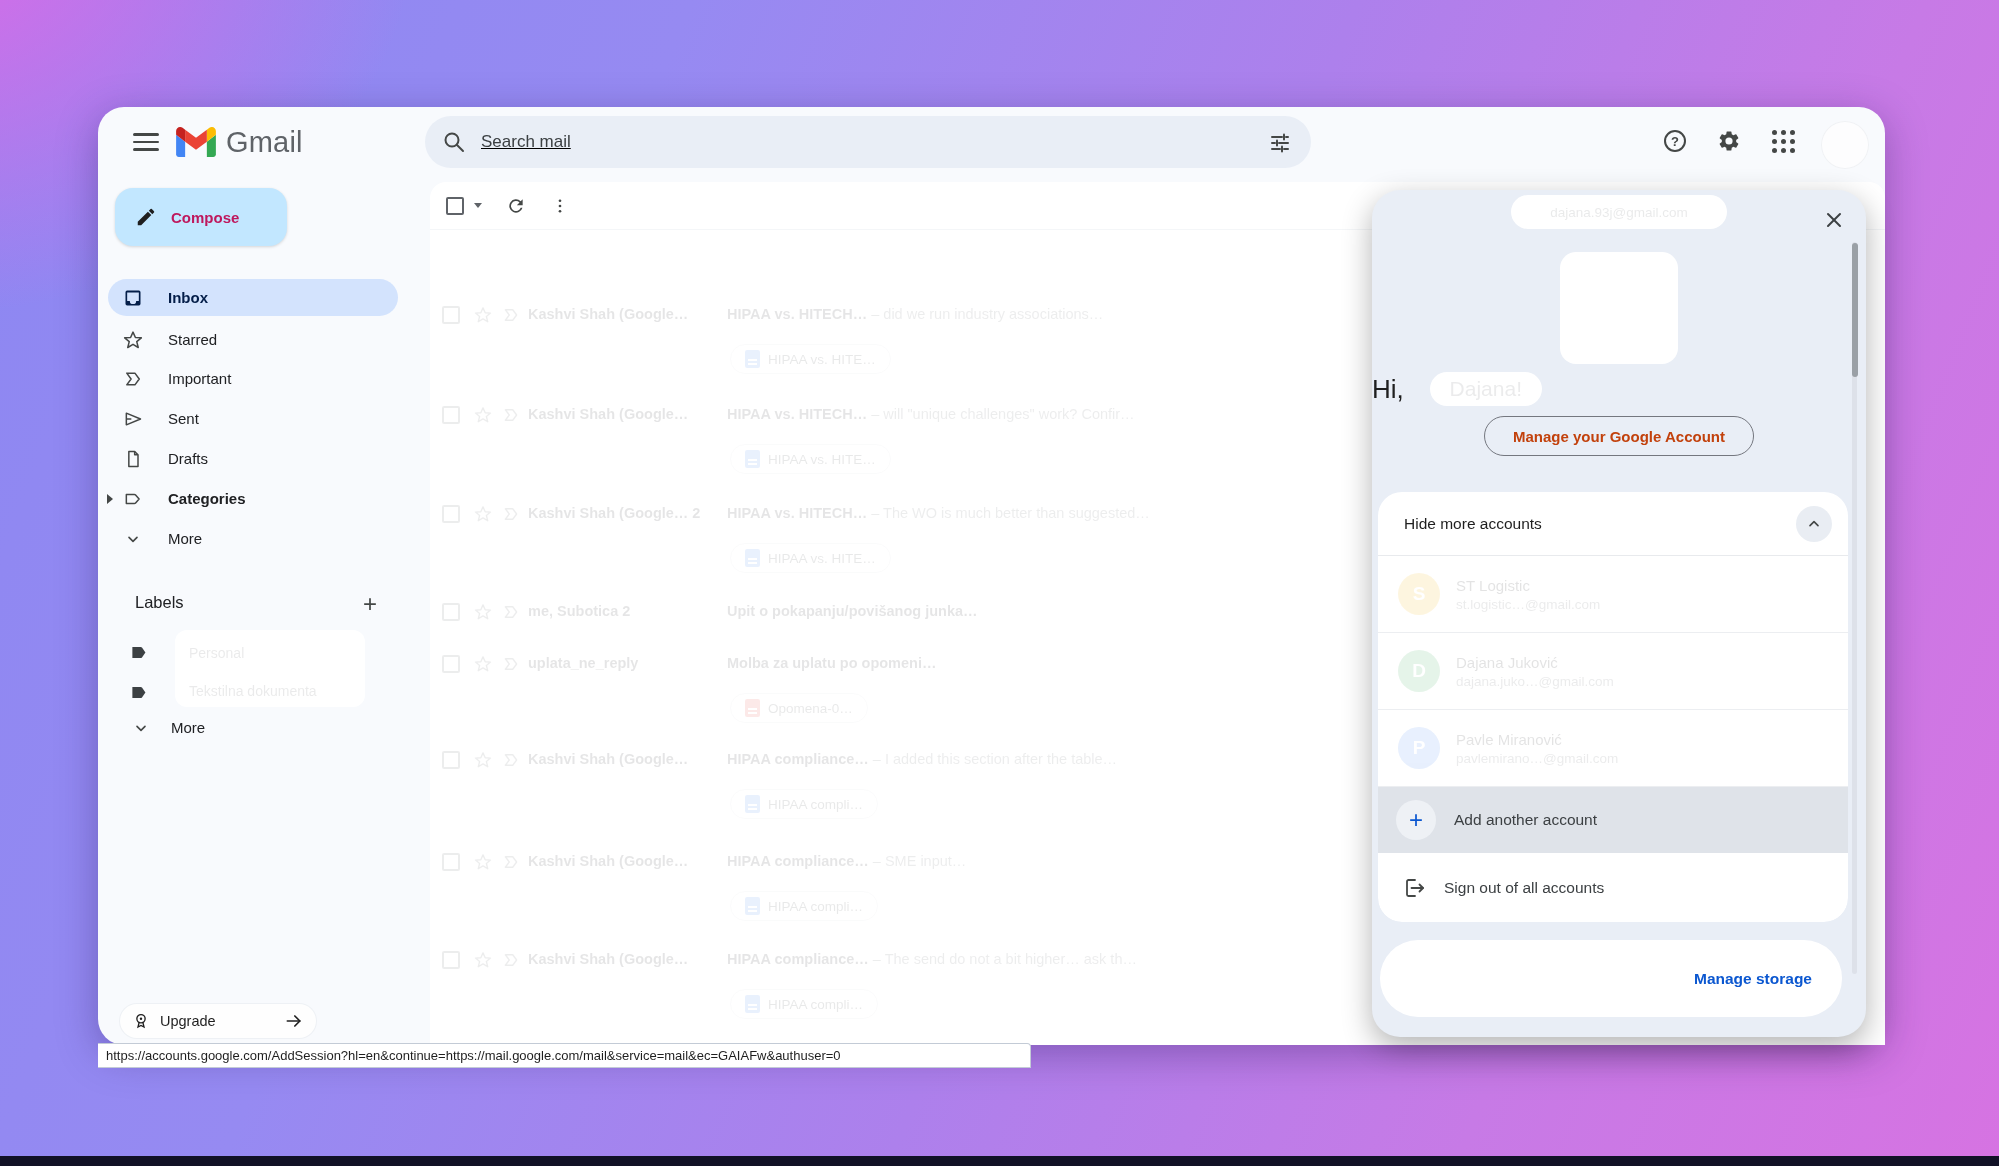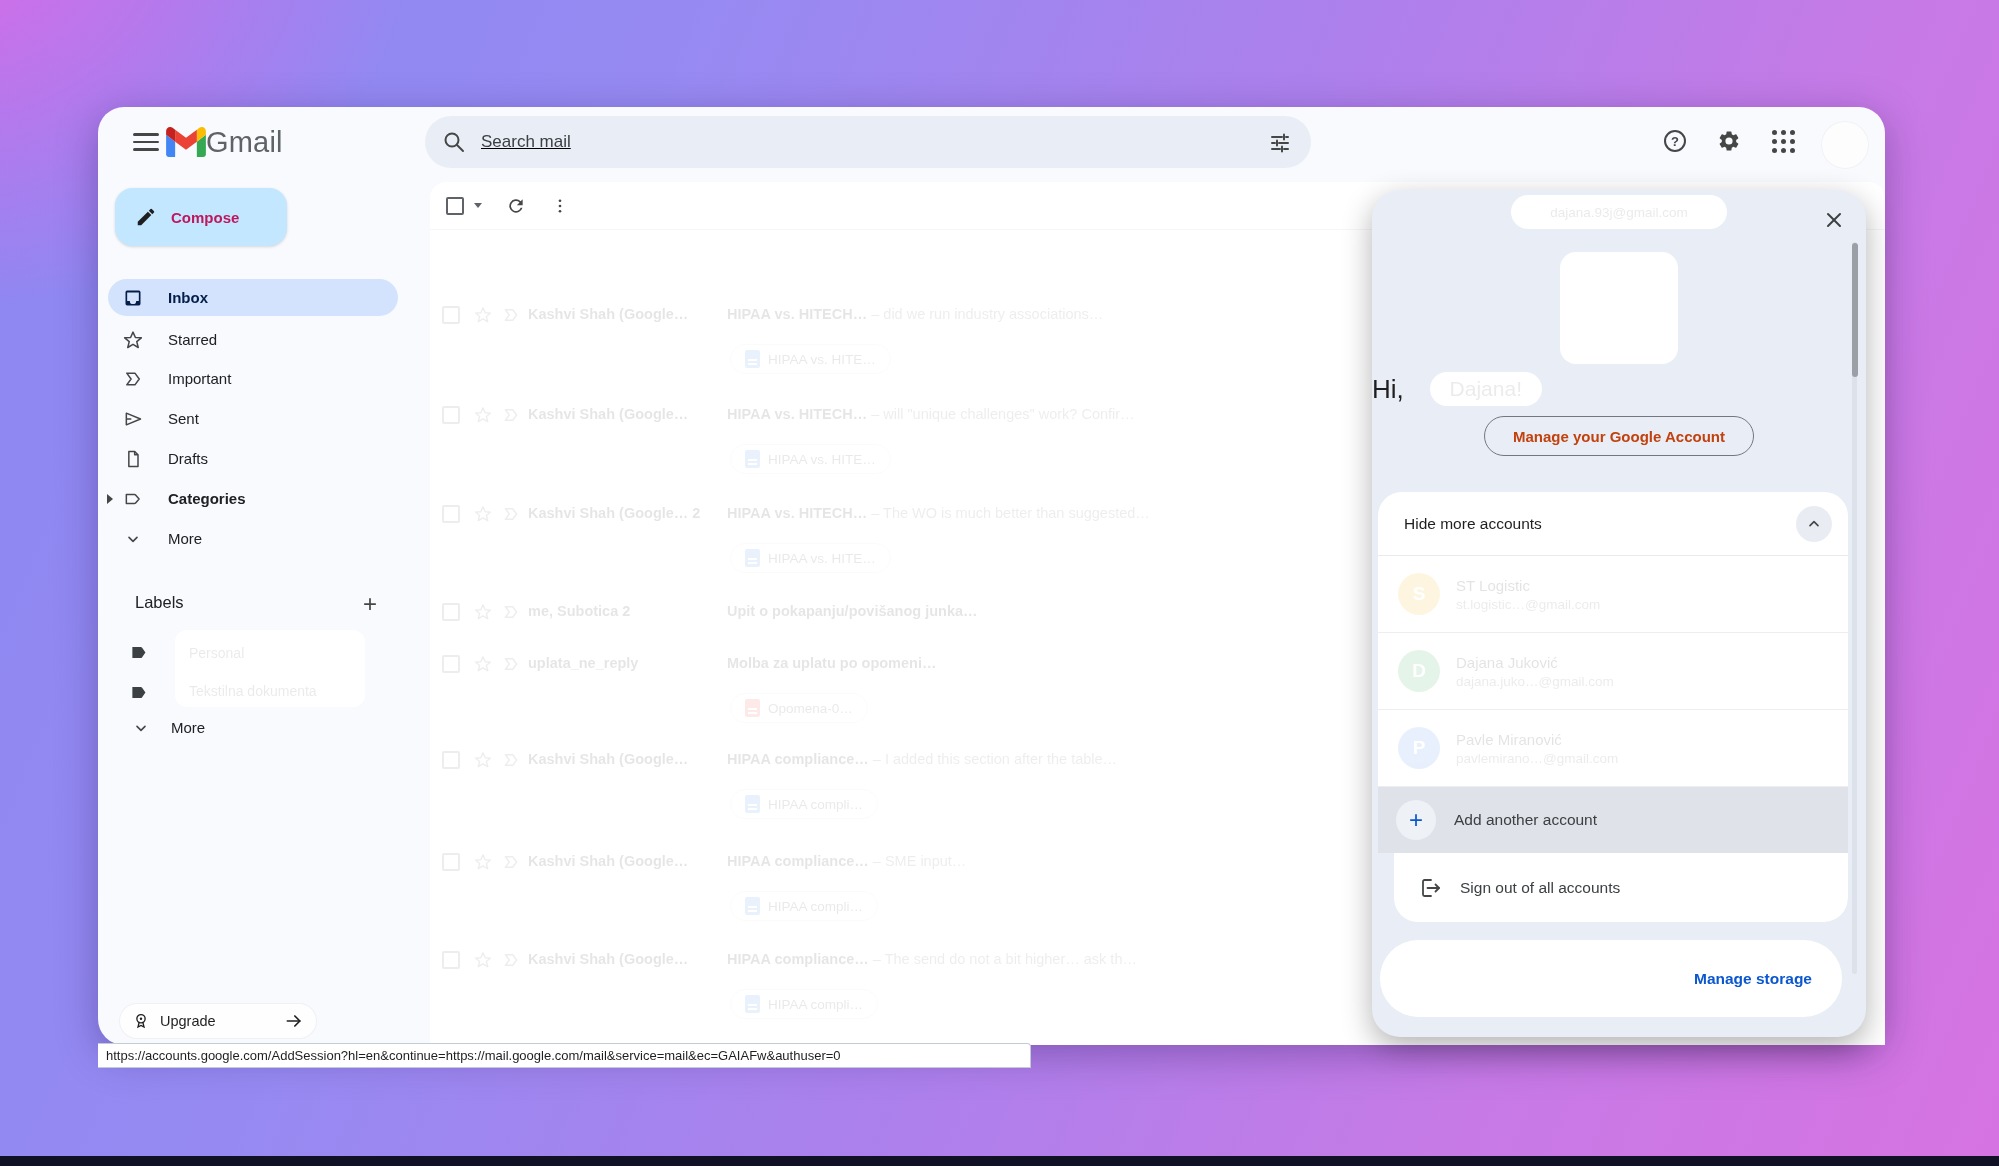--- a/index.html
+++ b/index.html
@@ -17,21 +17,21 @@
   .gmail-window { position:absolute; left:98px; top:107px; width:1787px; height:938px;
     background:#f8fafd; border-radius:26px; box-shadow:0 10px 40px rgba(40,20,90,.35); }
 
   .icon-btn { display:grid; place-items:center; border-radius:50%; color:#444746; }
   svg { display:block; }
 
   
   .hamburger { position:absolute; left:24px; top:11px; width:48px; height:48px; }
   .hamburger .bars { width:26px; }
   .hamburger .bars span { display:block; height:2.5px; background:#444746; border-radius:2px; margin:5px 0; }
-  .logo { position:absolute; left:68px; top:13px; display:flex; align-items:center; height:44px;justify-content:center; }
+  .logo { position:absolute; left:78px; top:13px; display:flex; align-items:center; gap:10px; height:44px;justify-content:center; }
   .logo-text { font-size:29px; color:#5f6368; letter-spacing:.2px; }
   .searchbar { position:absolute; left:327px; top:9px; width:886px; height:52px; background:#e9eef6;
     border-radius:26px; display:flex; align-items:center; padding:0 10px 0 18px;text-decoration:underline; }
   .searchbar .ph { flex:1; margin-left:16px; font-size:17px; color:#3c4043; }
   .hdr-right { position:absolute; top:13px; left:1556px; display:flex; align-items:center; gap:12px; }
   .hdr-right .icon-btn { width:42px; height:42px; }
   .qmark { width:22px; height:22px; border:2px solid #444746; border-radius:50%;
     display:grid; place-items:center; font-size:13px; font-weight:700; color:#444746; }
   .apps-grid { display:grid; grid-template-columns:repeat(3,5px); gap:4px; }
   .apps-grid i { width:5px; height:5px; background:#444746; border-radius:50%; }
@@ -116,21 +116,21 @@
   .ap-acct-inner { position:absolute; inset:0; display:flex; align-items:center; gap:16px; padding-left:20px; opacity:.12; }
   .ap-acct-av { width:42px; height:42px; border-radius:50%; color:#fff; font-size:19px; font-weight:700;
     display:grid; place-items:center; }
   .ap-acct-name { font-size:15px; color:#202124; }
   .ap-acct-mail { font-size:13.5px; color:#5f6368; margin-top:3px; }
   .ap-add-row { height:66px; background:#dfe3e9; display:flex; align-items:center; gap:18px; padding-left:18px; }
   .plus-circle { width:40px; height:40px; border-radius:50%; background:#eef1f5; display:grid; place-items:center;
     color:#0b57d0; font-size:24px; font-weight:400; }
   .ap-add-row .t, .ap-signout-row .t { font-size:15.5px; color:#3c4043; }
   .ap-signout-row { height:69px; background:#fff; display:flex; align-items:center; gap:18px; padding-left:24px;
-    border-radius:0 0 24px 24px; color:#444746;margin-left:16px; }
+    border-radius:0 0 24px 24px; color:#444746; }
   .ap-storage { position:absolute; left:8px; top:750px; width:462px; height:77px; background:#fff;
     border-radius:38px; display:flex; align-items:center; justify-content:flex-end; padding-right:30px; }
   .ap-storage .t { font-size:15.5px; font-weight:700; color:#0b57d0; }
 
   
   .status-bar { position:absolute; left:98px; top:1043px; width:933px; height:25px; background:#fff;
     border:1px solid #c3cbd6; border-left:none; border-radius:0 4px 0 0; display:flex; align-items:center;
     padding:0 8px; overflow:hidden; z-index:9; }
   .status-bar .t { font-size:13px; color:#1f1f1f; white-space:nowrap; }
 

